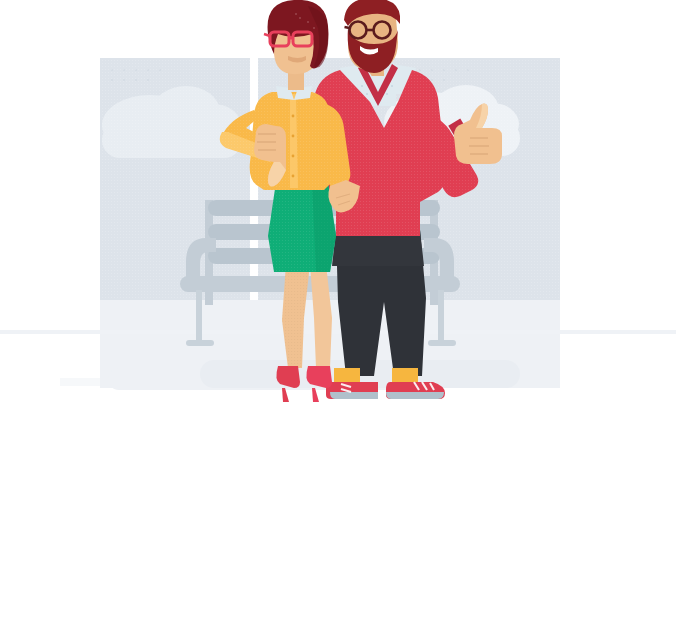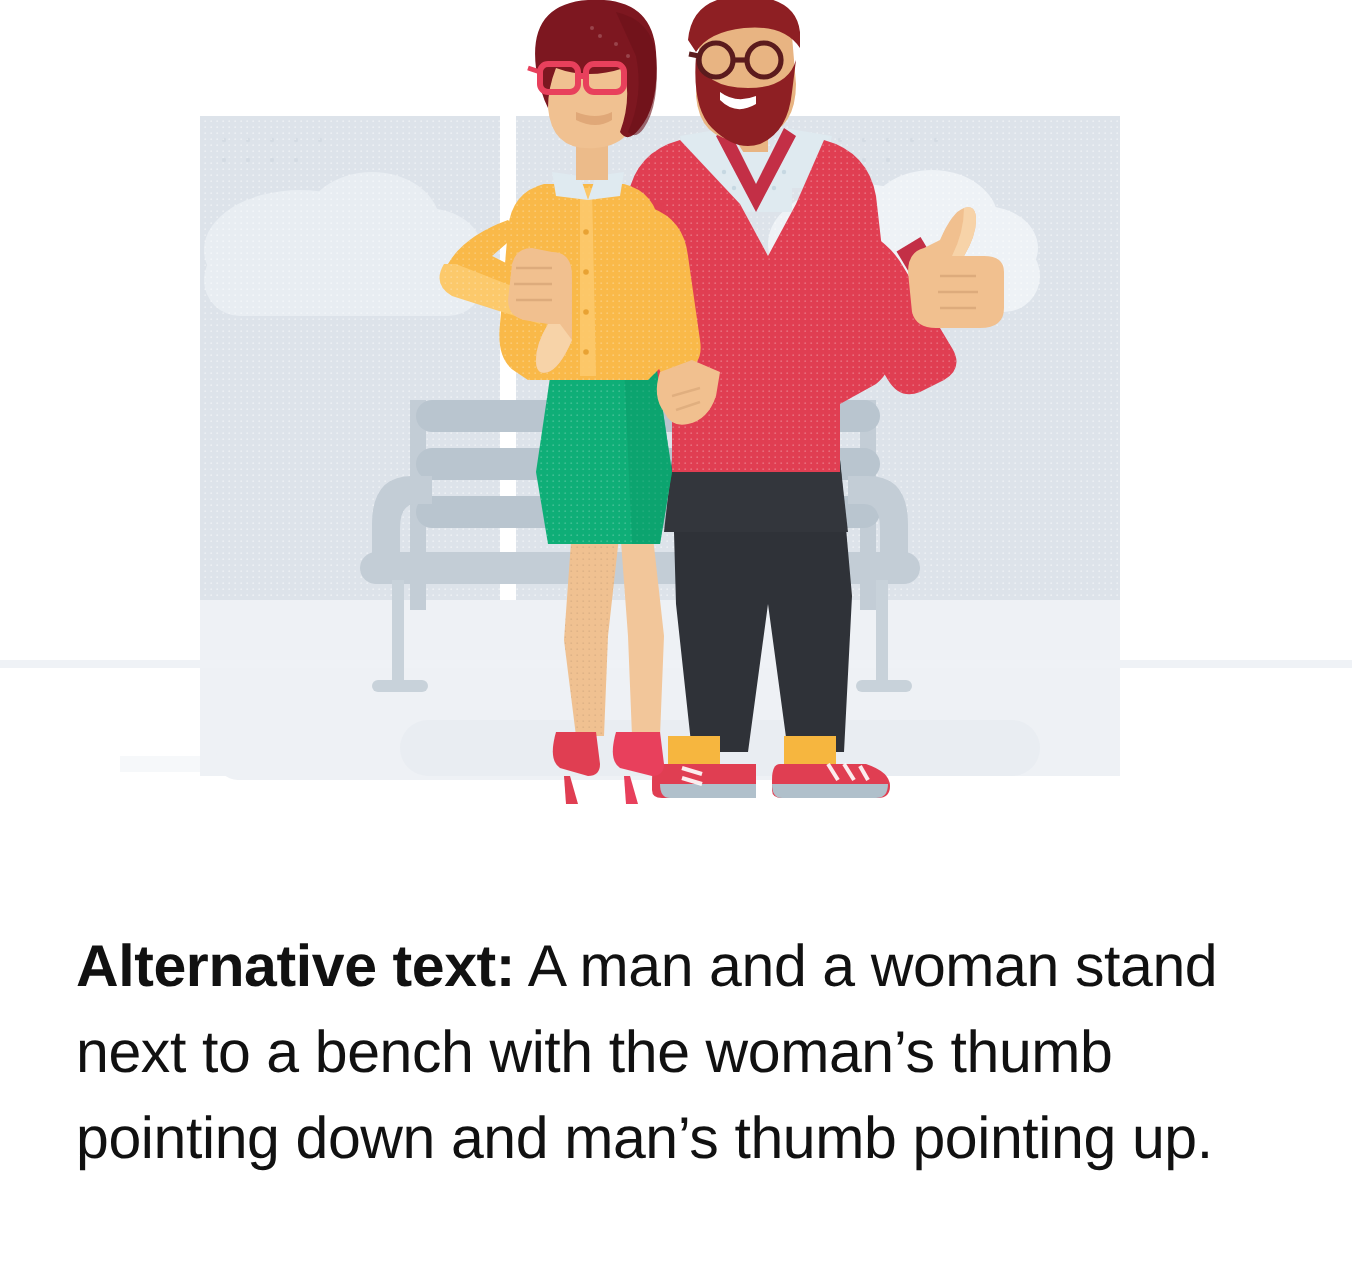--- a/index.html
+++ b/index.html
@@ -301,17 +301,14 @@
           </g>
         </g>
       </g>
 
       <g opacity="0.5">
         <rect x="60" y="378" width="50" height="8" fill="#eef1f5"></rect>
       </g>
     </svg>
   </div>
 
-  <p id="caption">
-    <span class="lead">Alternative text:</span><span> A man and a woman stand next to a bench with the woman’s thumb pointing down and man’s thumb pointing up.</span>
-  </p>
 
 </div>
 
 </body></html>

